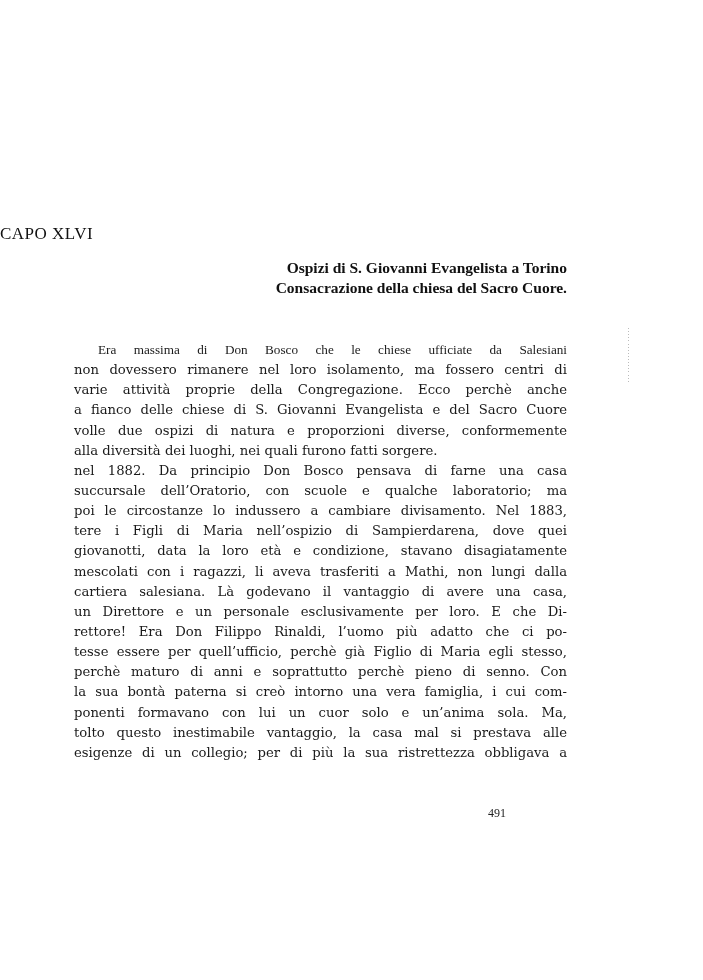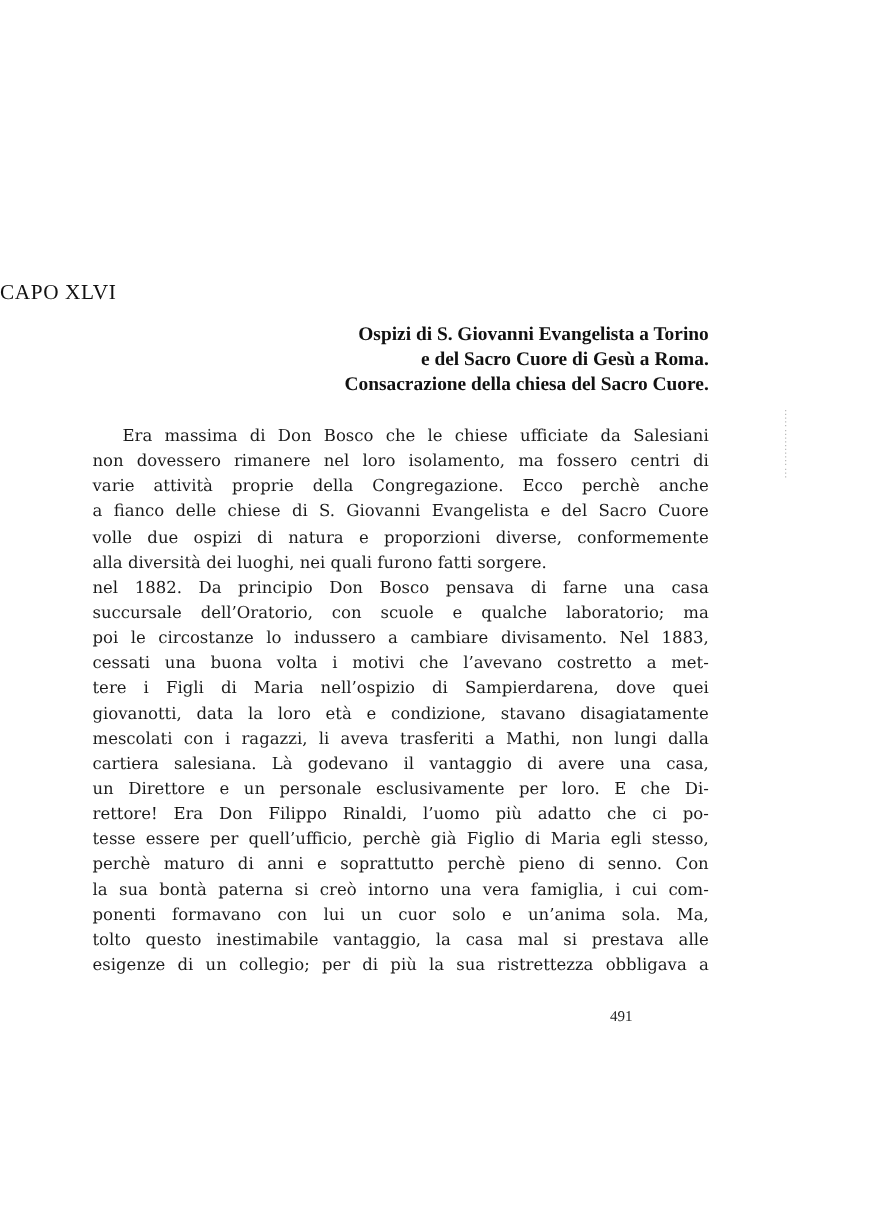--- a/index.html
+++ b/index.html
@@ -8,46 +8,44 @@
   .page { position: absolute; left: 0; top: 0; width: 703px; height: 980px; background: #fff; }
   .chapter { position: absolute; left: 0; width: 703px; top: 224px; text-align: left;
              font-family: "Liberation Serif", serif; font-size: 17px; letter-spacing: 0.5px; color: #111; }
   .subtitle { position: absolute; left: 74px; width: 493px; top: 258px; text-align: right;
               font-family: "Liberation Serif", serif; font-weight: bold; font-size: 15.5px; line-height: 20px; color: #111; }
   .subtitle div { white-space: nowrap; }
   .body { position: absolute; left: 74px; width: 493px; top: 340px;
           font-family: "DejaVu Serif", serif; font-size: 13.2px; line-height: 20.15px; color: #1a1a1a; }
   .line { white-space: nowrap; text-align: justify; text-align-last: justify; height: 20.15px; overflow: visible; }
   .line.last { text-align-last: left; }
-  .line.indent { padding-left: 24px; }
+  .line.indent { padding-left: 24px; font-family: Liberation Serif, serif; }
   .pagenum { position: absolute; left: 488px; top: 806px; font-family: "Liberation Serif", serif;
              font-size: 12px; color: #222; }
   .speck { position: absolute; width: 1px; height: 1px; background: #bbb; }
 </style>
 </head>
 <body>
 
 <div class="page">
   <div class="chapter">CAPO XLVI</div>
   <div class="subtitle">
     <div>Ospizi di S. Giovanni Evangelista a Torino</div>
-    <div>e del Sacro Cuore di Gesù a Roma.</div>
     <div>Consacrazione della chiesa del Sacro Cuore.</div>
   </div>
   <div class="body" id="body">
       <div class="line indent">Era massima di Don Bosco che le chiese ufficiate da Salesiani</div>
       <div class="line">non dovessero rimanere nel loro isolamento, ma fossero centri di</div>
       <div class="line">varie attività proprie della Congregazione. Ecco perchè anche</div>
       <div class="line">a fianco delle chiese di S. Giovanni Evangelista e del Sacro Cuore</div>
       <div class="line">volle due ospizi di natura e proporzioni diverse, conformemente</div>
       <div class="line last">alla diversità dei luoghi, nei quali furono fatti sorgere.</div>
       <div class="line">nel 1882. Da principio Don Bosco pensava di farne una casa</div>
       <div class="line">succursale dell’Oratorio, con scuole e qualche laboratorio; ma</div>
       <div class="line">poi le circostanze lo indussero a cambiare divisamento. Nel 1883,</div>
-      <div class="line">cessati una buona volta i motivi che l’avevano costretto a met-</div>
       <div class="line">tere i Figli di Maria nell’ospizio di Sampierdarena, dove quei</div>
       <div class="line">giovanotti, data la loro età e condizione, stavano disagiatamente</div>
       <div class="line">mescolati con i ragazzi, li aveva trasferiti a Mathi, non lungi dalla</div>
       <div class="line">cartiera salesiana. Là godevano il vantaggio di avere una casa,</div>
       <div class="line">un Direttore e un personale esclusivamente per loro. E che Di-</div>
       <div class="line">rettore! Era Don Filippo Rinaldi, l’uomo più adatto che ci po-</div>
       <div class="line">tesse essere per quell’ufficio, perchè già Figlio di Maria egli stesso,</div>
       <div class="line">perchè maturo di anni e soprattutto perchè pieno di senno. Con</div>
       <div class="line">la sua bontà paterna si creò intorno una vera famiglia, i cui com-</div>
       <div class="line">ponenti formavano con lui un cuor solo e un’anima sola. Ma,</div>

